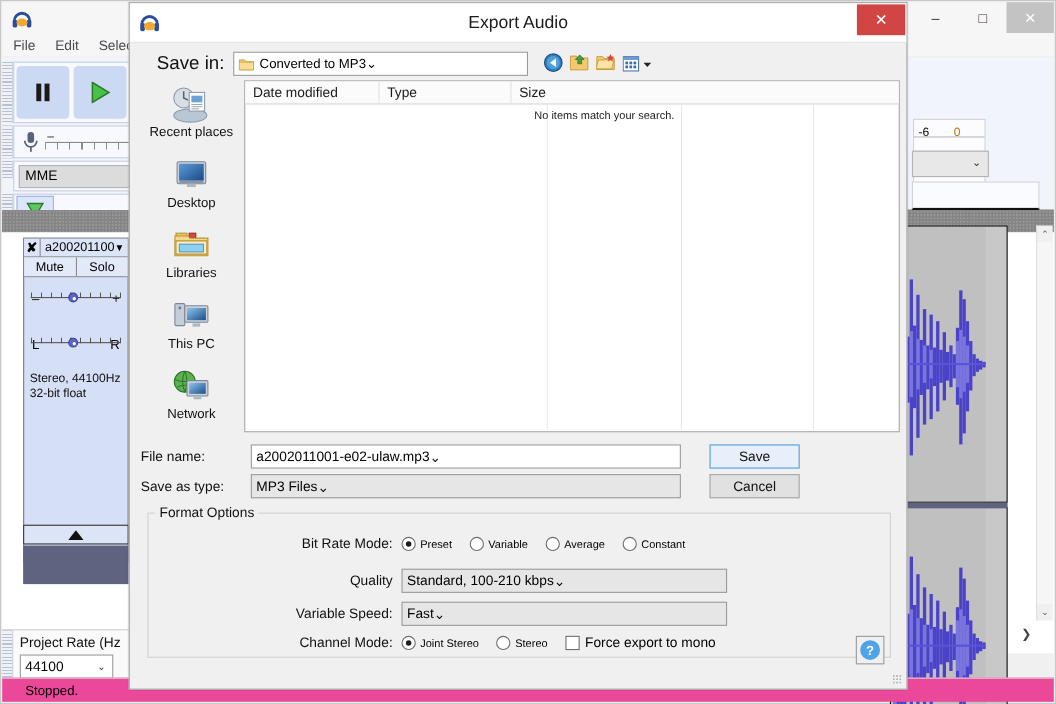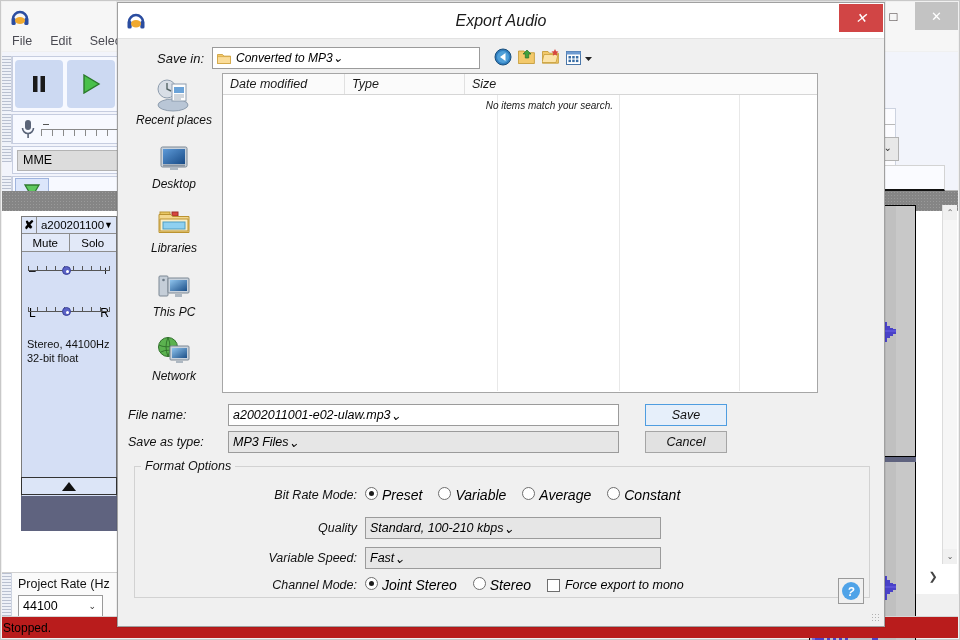--- a/index.html
+++ b/index.html
@@ -99,44 +99,43 @@
   .mini-slider .thumb:after {
     content:''; position:absolute; left:3px; top:3px; width:3px; height:3px;
     border-radius:50%; background:#ffffff;
   }
   .trk-info { font-size: 11px; padding: 4px 5px; color: #111; line-height: 1.25; }
   .wave-area {
     position: absolute; background: #c0c0c0; border: 1px solid #000;
   }
   .aud-status {
     position: absolute; left:1px; right:1px; bottom: 1px; height: 22px;
-    background: #b91c1c; border-top: 1px solid #d5d5d5;
-    display: flex; align-items: center; padding-left: 1px; font-size: 12px;
+    background: #ec4899; border-top: 1px solid #d5d5d5;
+    display: flex; align-items: center; padding-left: 21px; font-size: 12px;
   }
   .rate-bar {
     position: absolute; left:1px; bottom: 23px; height: 44px; width: 300px;
     background: #fafafa; border-top: 1px solid #d0d0d0;
   }
   .combo {
     border: 1px solid #9a9a9a; background: #ffffff; height: 22px;
     display: flex; align-items: center; padding: 0 4px;
     font-size: 12.5px; position: relative;
   }
   .combo .caret {
     position: absolute; right: 6px; top: 50%; transform: translateY(-50%);
     font-size: 9px; color: #333;
   }
 
   
   .dlg {
-    position: absolute; left: 117px; top: 2px; width: 768px; height: 625px;
+    position: absolute; left: 117px; top: 2px; width: 708px; height: 625px;
     background: #f0f0f0;
     border: 1px solid #a0a0a0;
     box-shadow: 0 0 0 1px rgba(0,0,0,0.06);
-    font-style: italic;
   }
   .dlg-title {
     position: relative; height: 36px; background: #ffffff;
     display: flex; align-items: center; justify-content: center;
     border-bottom: 1px solid #e2e2e2;
   }
   .dlg-title .t {
     font-size: 16px; color: #1b1b1b;
   }
   .dlg-icon { position: absolute; left: 8px; top: 8px; width: 20px; height: 19px; }
@@ -144,21 +143,21 @@
     position: absolute; right: 1px; top: 1px; width: 44px; height: 28px;
     background: #d14545; color: #fff; display: flex; align-items: center; justify-content: center;
     font-size: 14px;
   }
   .dlg-body { position: absolute; left: 0; top: 36px; right: 0; bottom: 0; }
 
   .savein-row {
     position: absolute; left: 10px; top: 4px; right: 10px; height: 30px;
     display: flex; align-items: center;
   }
-  .lbl { font-size: 13px; color: #111; }
+  .lbl { font-size: 17px; color: #111; }
   .savein-combo {
     width: 268px; height: 22px; border: 1px solid #9b9b9b; background: #fff;
     display: flex; align-items: center; padding: 0 4px; position: relative;
     margin-left: 8px;
   }
   .nav-icons { display: flex; align-items: center; gap: 6px; margin-left: 14px; }
 
   .filelist {
     position: absolute; left: 104px; top: 34px; width: 596px; height: 320px;
     background: #ffffff; border: 1px solid #a6a6a6;
@@ -212,21 +211,21 @@
     position: absolute; left: 16px; top: 427px; right: 14px; height: 132px;
     border: 1px solid #d2d2d2;
   }
   .fmt-legend {
     position: absolute; left: 6px; top: -8px; background: #f0f0f0;
     padding: 0 4px; font-size: 12.5px; color: #111;
   }
   .fmt-row { position: absolute; left: 0; right: 0; display: flex; align-items: center; }
   .fmt-lbl { width: 230px; text-align: right; padding-right: 8px; font-size: 12.5px; color:#111; }
   .radio {
-    display: inline-flex; align-items: flex-start; margin-right: 16px; font-size: 14px;
+    display: inline-flex; align-items: flex-end; margin-right: 16px; font-size: 10px;
   }
   .radio .rc {
     width: 13px; height: 13px; border-radius: 50%;
     border: 1px solid #6e6e6e; background: #fff; margin-right: 4px; position: relative;
   }
   .radio.on .rc:after {
     content:''; position:absolute; left:3px; top:3px; width:5px; height:5px;
     border-radius:50%; background:#1d1d1d;
   }
   .checkbox { display: inline-flex; align-items: center; font-size: 12.5px; }

